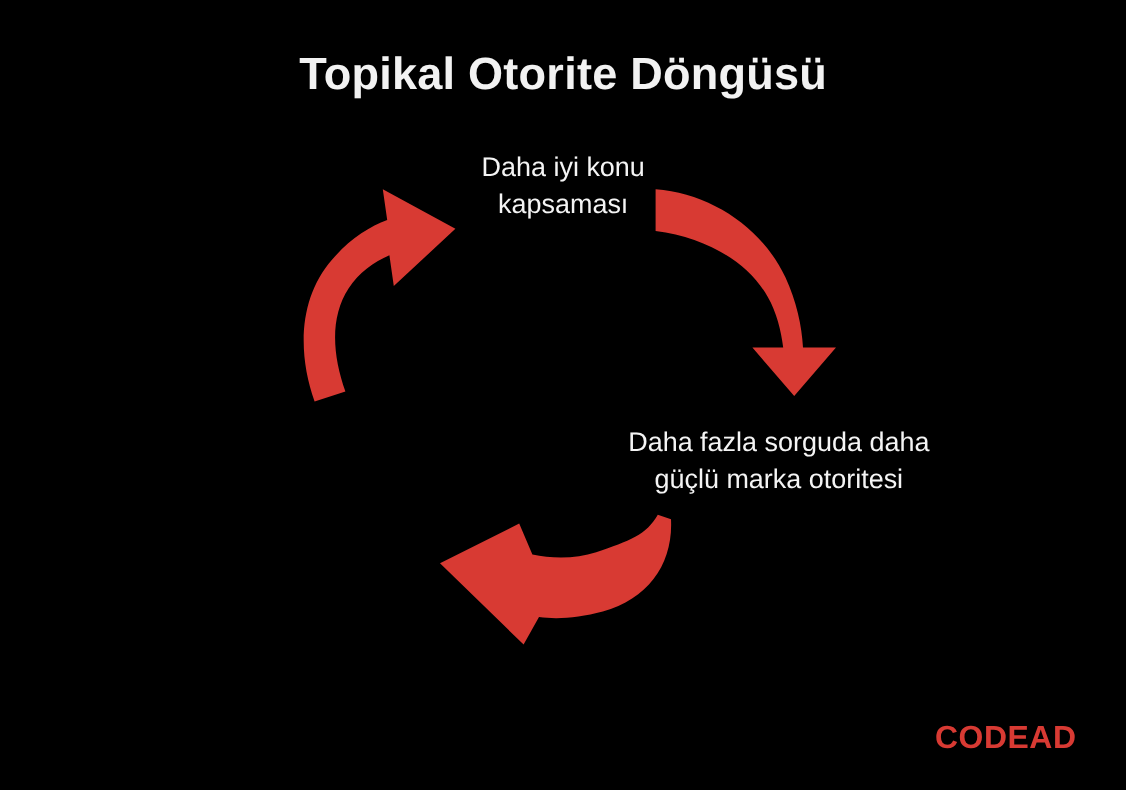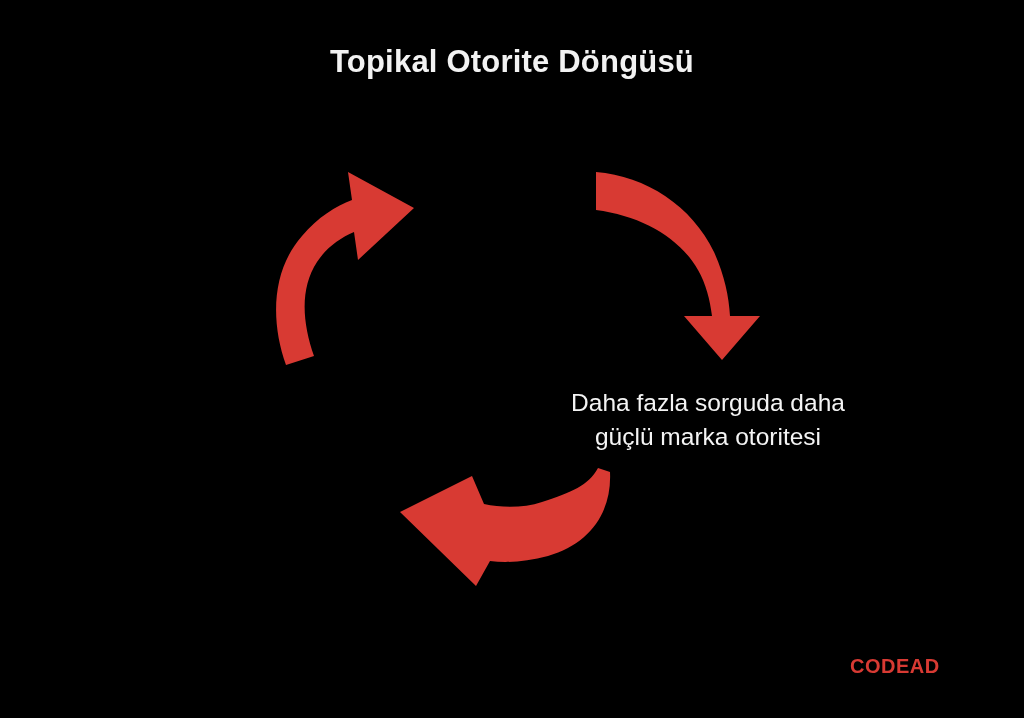--- a/index.html
+++ b/index.html
@@ -16,21 +16,21 @@
     font-family: "Liberation Sans", sans-serif;
     -webkit-font-smoothing: antialiased;
   }
   #title {
     position: absolute;
     left: 0;
     top: 44px;
     width: 1024px;
     text-align: center;
     color: #f2f2f2;
-    font-size: 31px;
+    font-size: 41px;
     font-weight: bold;
     letter-spacing: 0.2px;
   }
   .node-label {
     position: absolute;
     color: #f4f4f4;
     font-size: 24.5px;
     font-weight: 400;
     line-height: 34px;
     text-align: center;
@@ -72,32 +72,34 @@
     left: 396px;
     top: 462px;
     width: 220px;
     height: 130px;
   }
   #logo {
     position: absolute;
     left: 850px;
     top: 655px;
     color: #d83a33;
-    font-size: 20px;
+    font-size: 29px;
     font-weight: bold;
     letter-spacing: 0.5px;
   }
 </style>
 </head>
 <body>
 
 <div id="canvas">
 
   <div id="title">Topikal Otorite Döngüsü</div>
 
+  <div class="node-label" id="label-top">Daha iyi konu
+kapsaması</div>
 
   <div class="node-label" id="label-right">Daha fazla sorguda daha
 güçlü marka otoritesi</div>
 
 
   <svg class="arrow-svg" id="arrow-top-left" viewBox="0 0 160 210">
     <path d="M 24 205
              C 8 160, 10 110, 40 76
              C 56 57, 74 46, 90 40
              L 86 12

